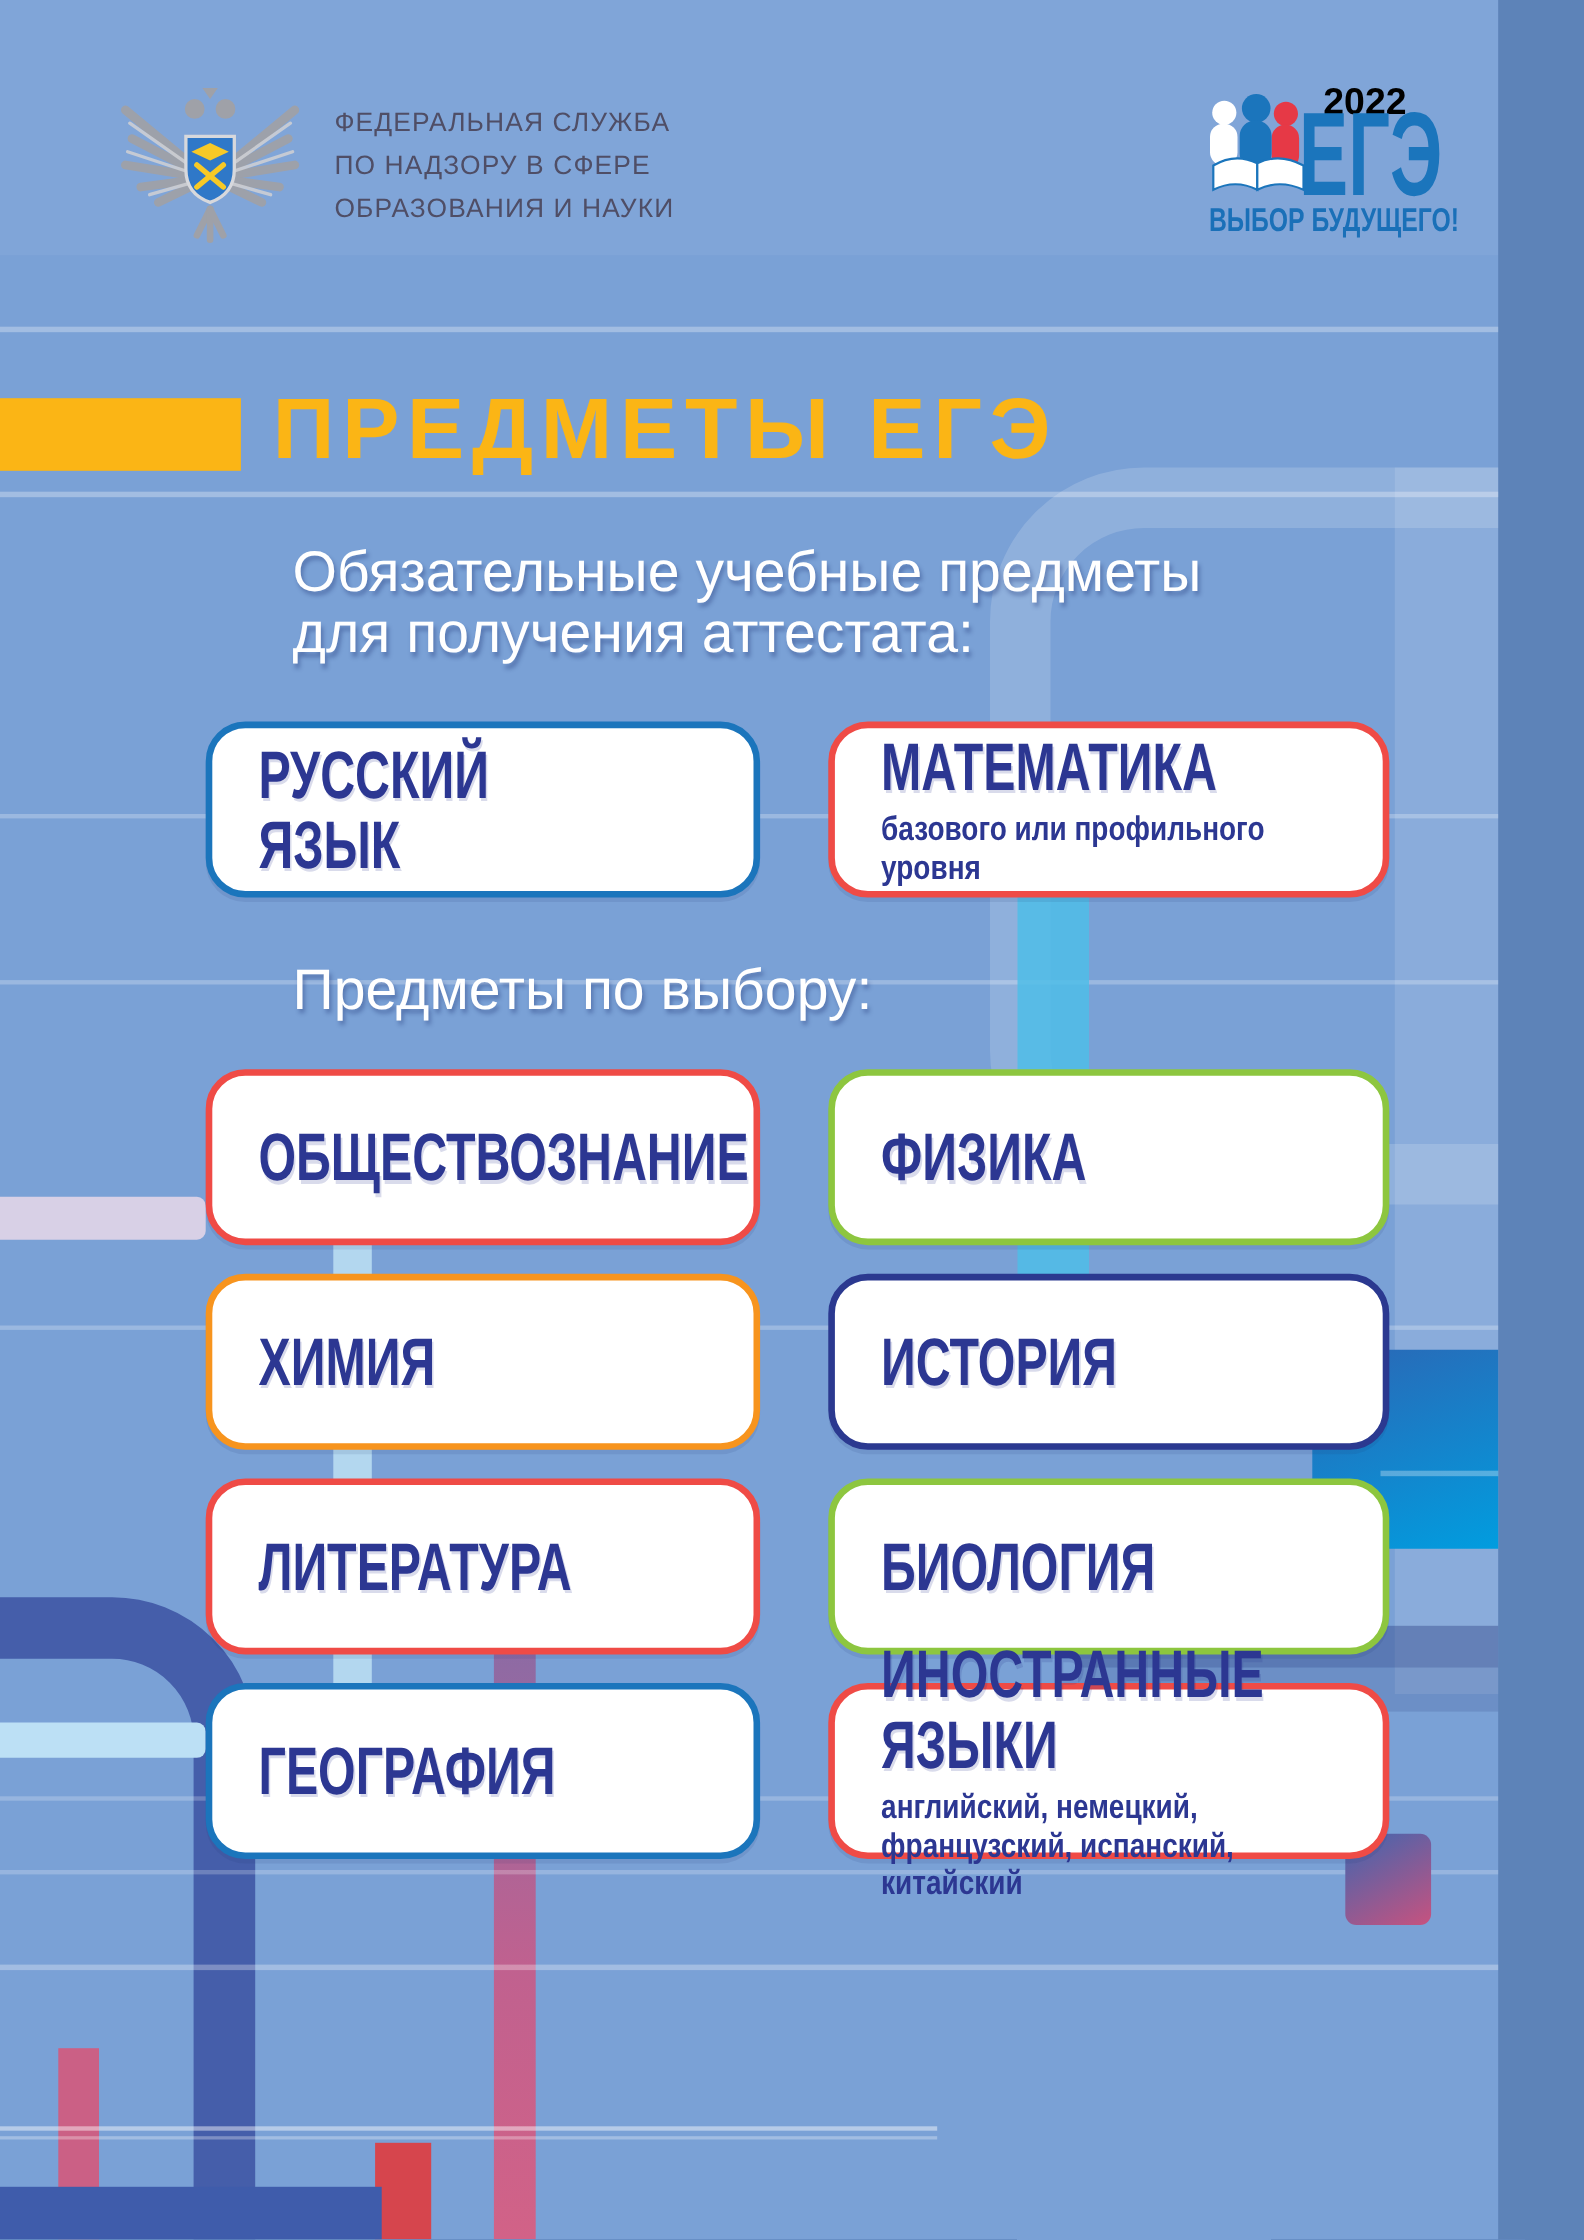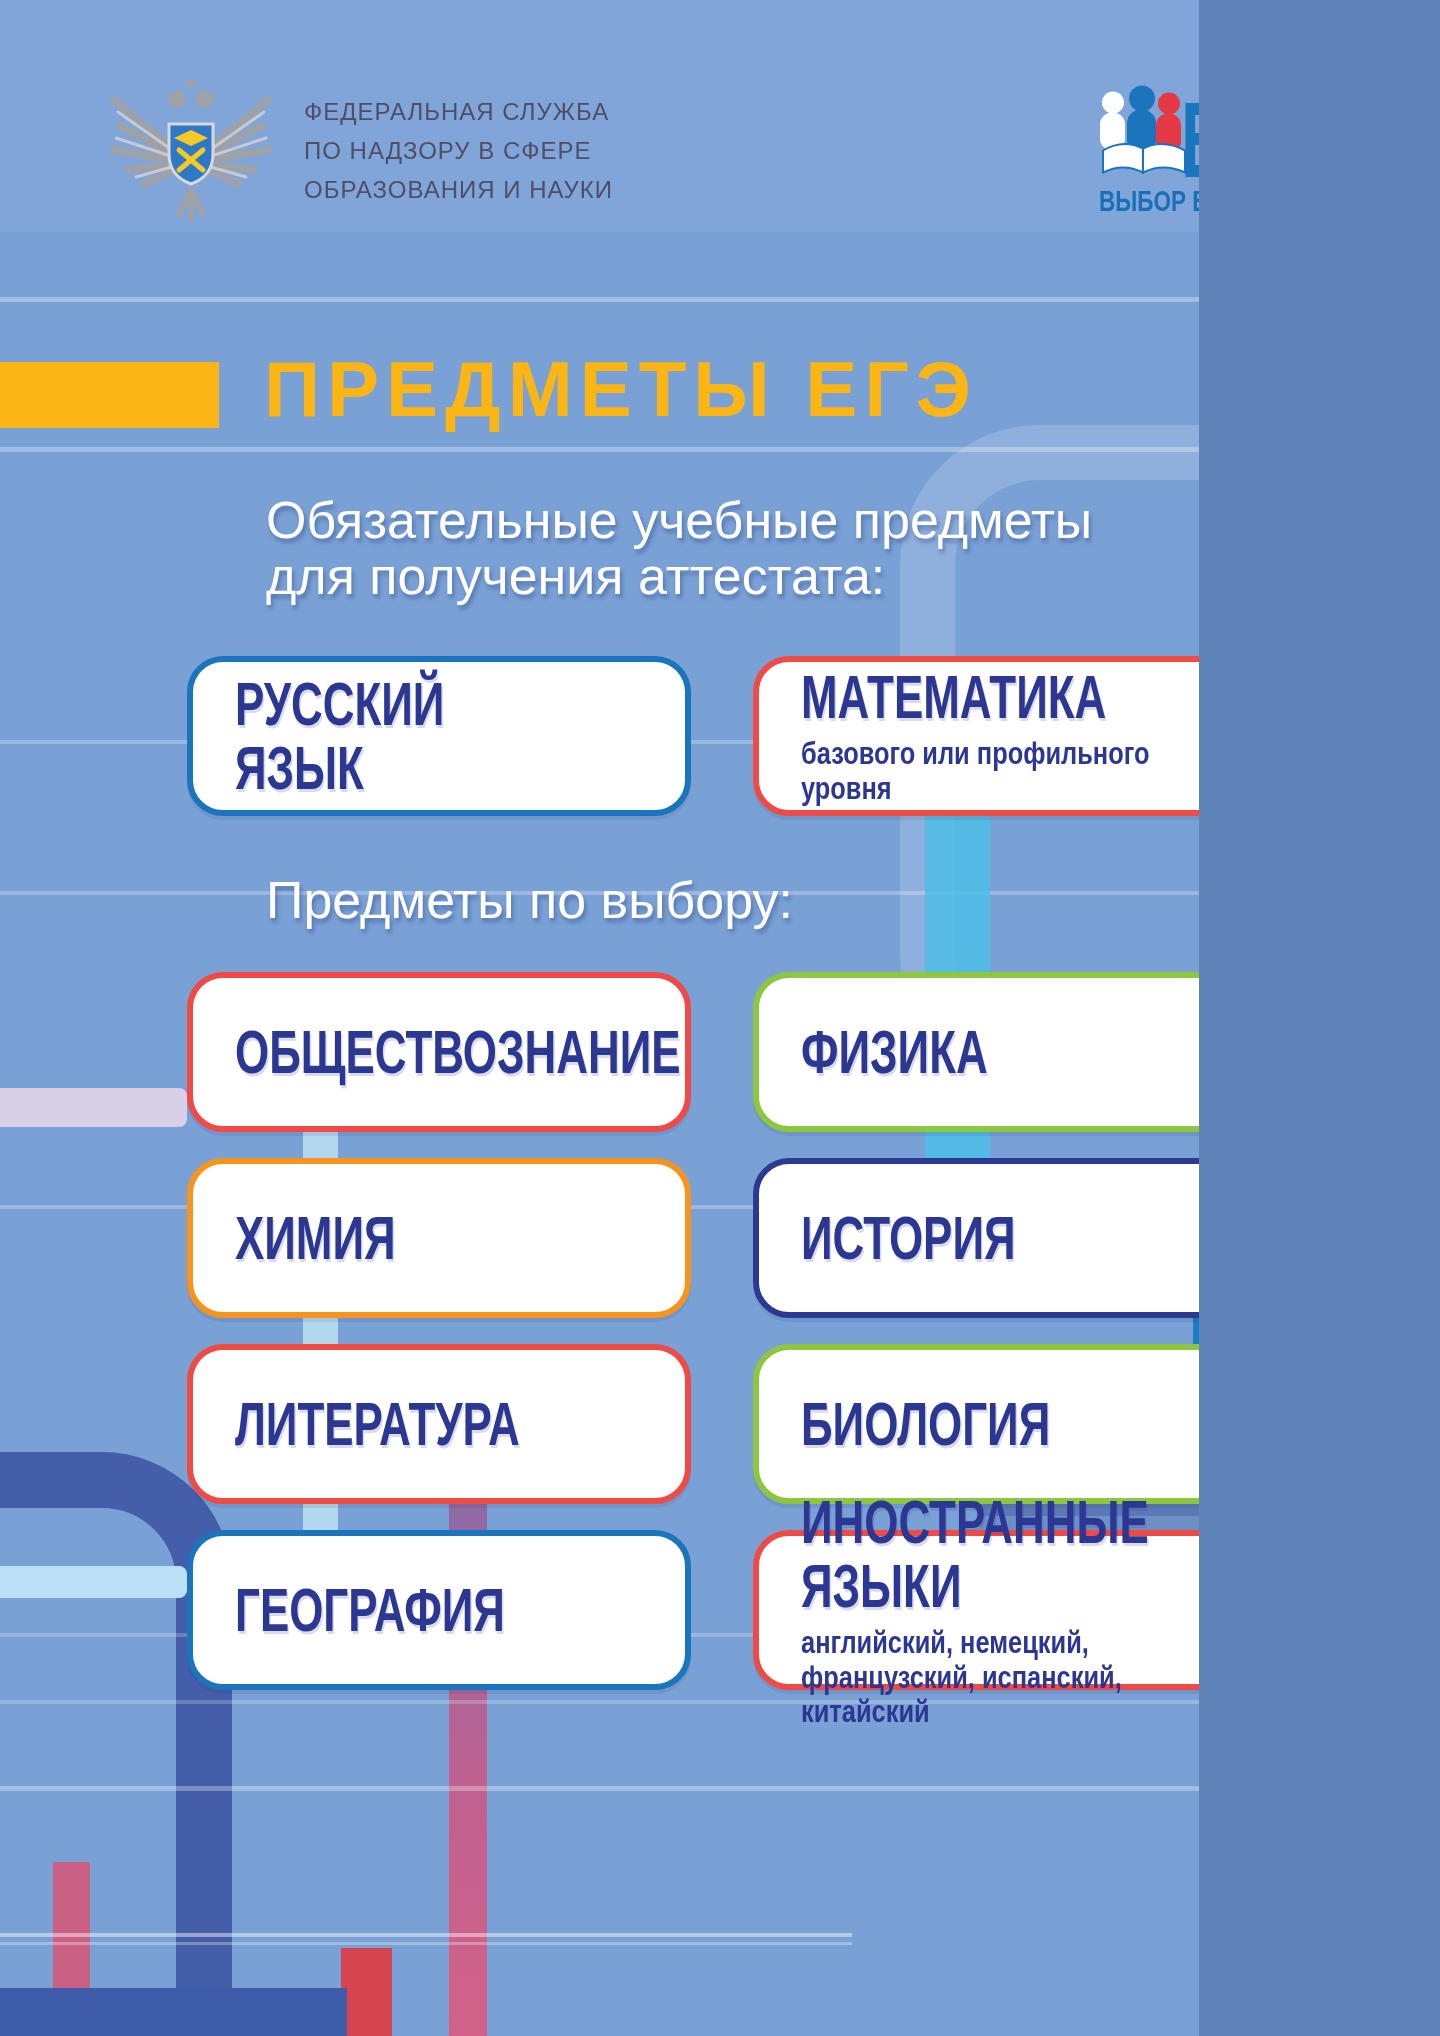--- a/index.html
+++ b/index.html
@@ -1,17 +1,17 @@
 <!DOCTYPE html>
 <html><head>
 <meta charset="utf-8">
 <style>
   html,body{margin:0;padding:0;background:#5d83b8;}
   .canvas{
-    position:relative;width:1199px;height:2036px;overflow:hidden;
+    position:relative;width:1362px;height:2036px;overflow:hidden;
     background:#7AA1D6;font-family:"Liberation Sans",sans-serif;
   }
   
   .bg{position:absolute;inset:0;}
   .bg div{position:absolute;}
   .hline{left:0;width:1440px;height:5px;background:rgba(255,255,255,.30);}
   .hl-297{top:297px;} .hl-447{top:447px;} .hl-740{top:740px;height:4px;background:rgba(255,255,255,.25);}
   .hl-891{top:891px;height:4px;background:rgba(255,255,255,.25);}
   .hl-1205{top:1205px;height:4px;background:rgba(255,255,255,.25);}
   .hl-1337{top:1337px;left:1255px;width:185px;height:5px;}
@@ -48,21 +48,21 @@
     line-height:39px;letter-spacing:1px;}
   .ege-logo{position:absolute;left:1095px;top:72px;width:250px;height:140px;}
   .ege-figures{position:absolute;left:0;top:8px;width:100px;height:105px;}
   .ege-year{position:absolute;left:108px;top:2px;color:#000000;font-size:34px;font-weight:bold;}
   .ege-word{position:absolute;left:86px;top:14px;color:#1B75BC;font-size:108px;font-weight:bold;
     line-height:1;transform:scaleX(.62);transform-origin:left top;}
   .ege-slogan{position:absolute;left:4px;top:112px;color:#1A70B8;font-size:30px;font-weight:bold;
     white-space:nowrap;transform:scaleX(.75);transform-origin:left top;}
   
   .yellow-bar{position:absolute;left:0;top:362px;width:219px;height:66px;background:#FBB515;}
-  .page-title{position:absolute;left:264px;top:350px;margin:0;color:#FBB515;font-size:78px;
+  .page-title{position:absolute;left:248px;top:350px;margin:0;color:#FBB515;font-size:78px;
     font-weight:bold;letter-spacing:7px;line-height:1;white-space:nowrap;}
   
   .section-heading{position:absolute;left:266px;margin:0;color:#fff;font-size:52px;font-weight:normal;
     line-height:56px;white-space:pre-line;text-shadow:2px 4px 4px rgba(30,50,115,.40);}
   .h-mandatory{top:492px;}
   .h-optional{top:872px;}
   
   .grid{position:absolute;left:187px;display:grid;grid-template-columns:504px 510px;
     column-gap:62px;row-gap:26px;}
   .grid-mandatory{top:656px;grid-template-rows:160px;}

